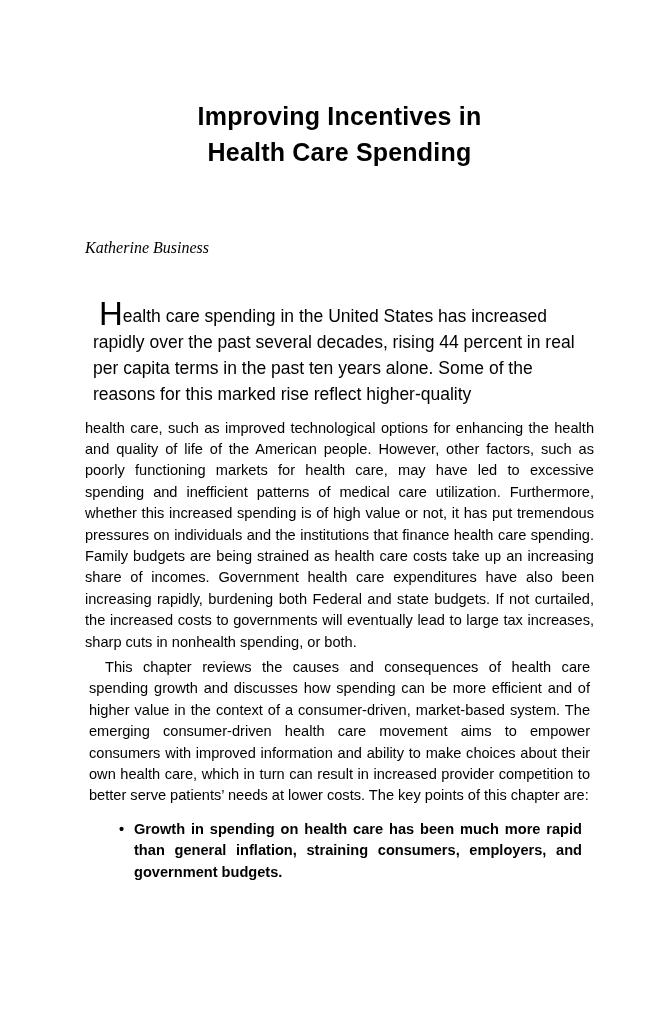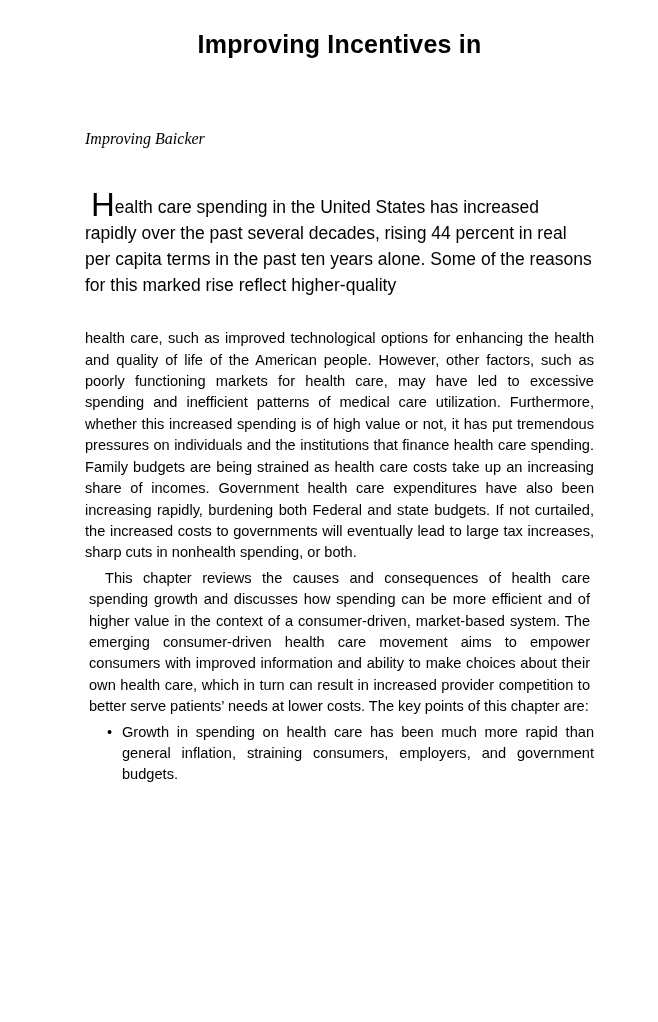--- a/index.html
+++ b/index.html
@@ -7,21 +7,21 @@
     padding: 0;
     background: #ffffff;
   }
   .page {
     position: relative;
     width: 658px;
     height: 1022px;
     background: #ffffff;
     color: #000000;
     box-sizing: border-box;
-    padding: 26px 64px 0 85px;
+    padding: 98px 64px 0 85px;
     font-family: "Liberation Sans", sans-serif;
     overflow: hidden;
   }
   .title {
     font-family: "Liberation Sans", sans-serif;
     font-size: 25px;
     font-weight: 600;
     line-height: 1.45;
     text-align: center;
     margin: 0 0 0 0;
@@ -36,70 +36,72 @@
   .citation {
     font-family: "Liberation Serif", serif;
     font-size: 16px;
     margin: 27px 0 0 0;
   }
   .citation .journal {
     font-style: italic;
     text-decoration: underline;
   }
   .lead {
-    margin: 44px 0 0 0;
+    margin: 44px 0 0 8px;
     font-size: 17.5px;
     line-height: 26px;
     text-align: left;
   }
   .lead .dropcap {
     font-size: 33px;
     line-height: 26px;
     vertical-align: -3px;
     padding-left: 6px;
   }
   .body-text {
     font-size: 14.6px;
     line-height: 21.4px;
     text-align: justify;
   }
   .para {
-    margin: 30px 0 0 0;
+    margin: 11px 0 0 0;
   }
   .para.indent {
     margin: 4px;
     text-indent: 16px;
   }
   .bullets {
     list-style: none;
-    margin: 0;
+    margin: 12px;
     padding: 0 0 0 22px;
+    font-weight: bold;
   }
   .bullets li {
     position: relative;
     padding-left: 15px;
     text-align: justify;
   }
   .bullets li::before {
     content: "\2022";
     position: absolute;
     left: 0;
     top: 0;
   }
 </style>
 </head>
 <body>
 
 <div class="page">
 
   <h1 class="title">
     <span>Improving Incentives in</span><br>
+    <span>Health Care Spending</span>
   </h1>
 
-  <p class="author">Improving Baicker</p>
+  <p class="author">Katherine Business</p>
 
 
   <p class="lead"><span class="dropcap">H</span><span>ealth care spending in the United States has increased rapidly over the  past several decades, rising 44 percent in real per capita terms in the past ten years alone. Some of the reasons for this marked rise reflect higher-quality</span></p>
 
   <div class="body-text">
     <p class="para">health care, such as improved technological options for enhancing the health and quality of life of the American people. However, other factors, such as poorly functioning markets for health care, may have led to excessive spending and inefficient patterns of medical care utilization. Furthermore, whether this increased spending is of high value or not, it has put tremendous pressures on individuals and the institutions that finance health care spending. Family budgets are being strained as health care costs take up an increasing share of incomes. Government health care expenditures have also been increasing rapidly, burdening both Federal and state budgets. If not curtailed, the increased costs to governments will eventually lead to large tax increases, sharp cuts in nonhealth spending, or both.</p>
     <p class="para indent">This chapter reviews the causes and consequences of health care spending growth and discusses how spending can be more efficient and of higher value in the context of a consumer-driven, market-based system. The emerging consumer-driven health care movement aims to empower consumers with improved information and ability to make choices about their own health care, which in turn can result in increased provider competition to better serve patients’ needs at lower costs. The key points of this chapter are:</p>
     <ul class="bullets">
       <li>Growth in spending on health care has been much more rapid than general inflation, straining consumers, employers, and government budgets.</li>
     </ul>

